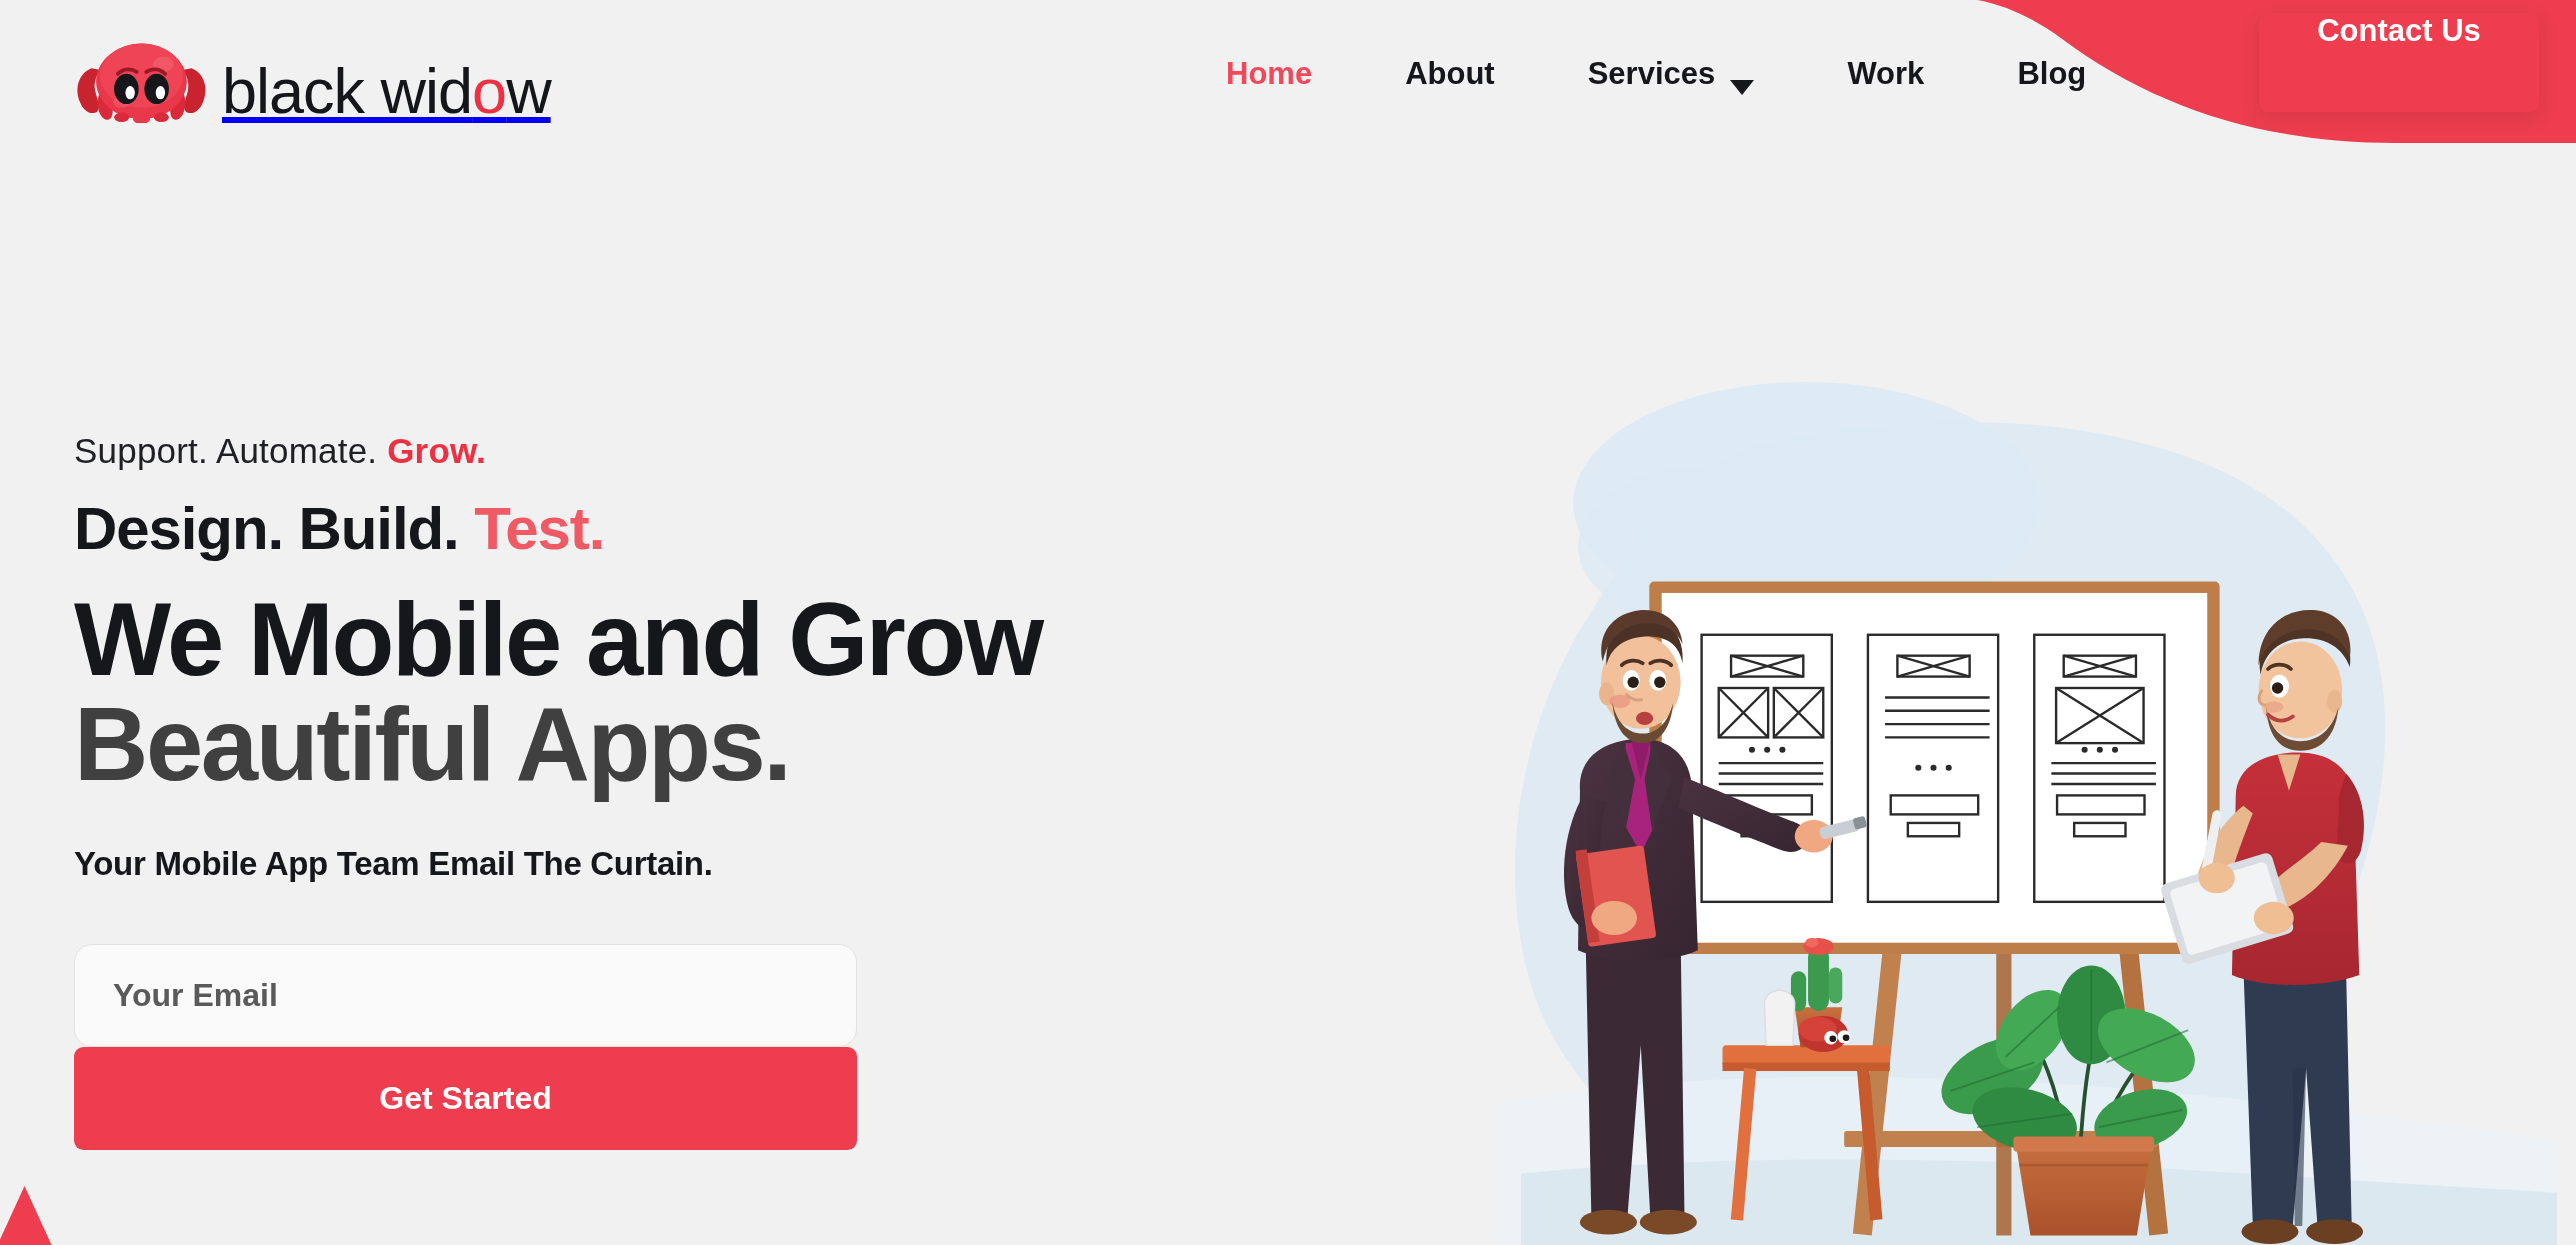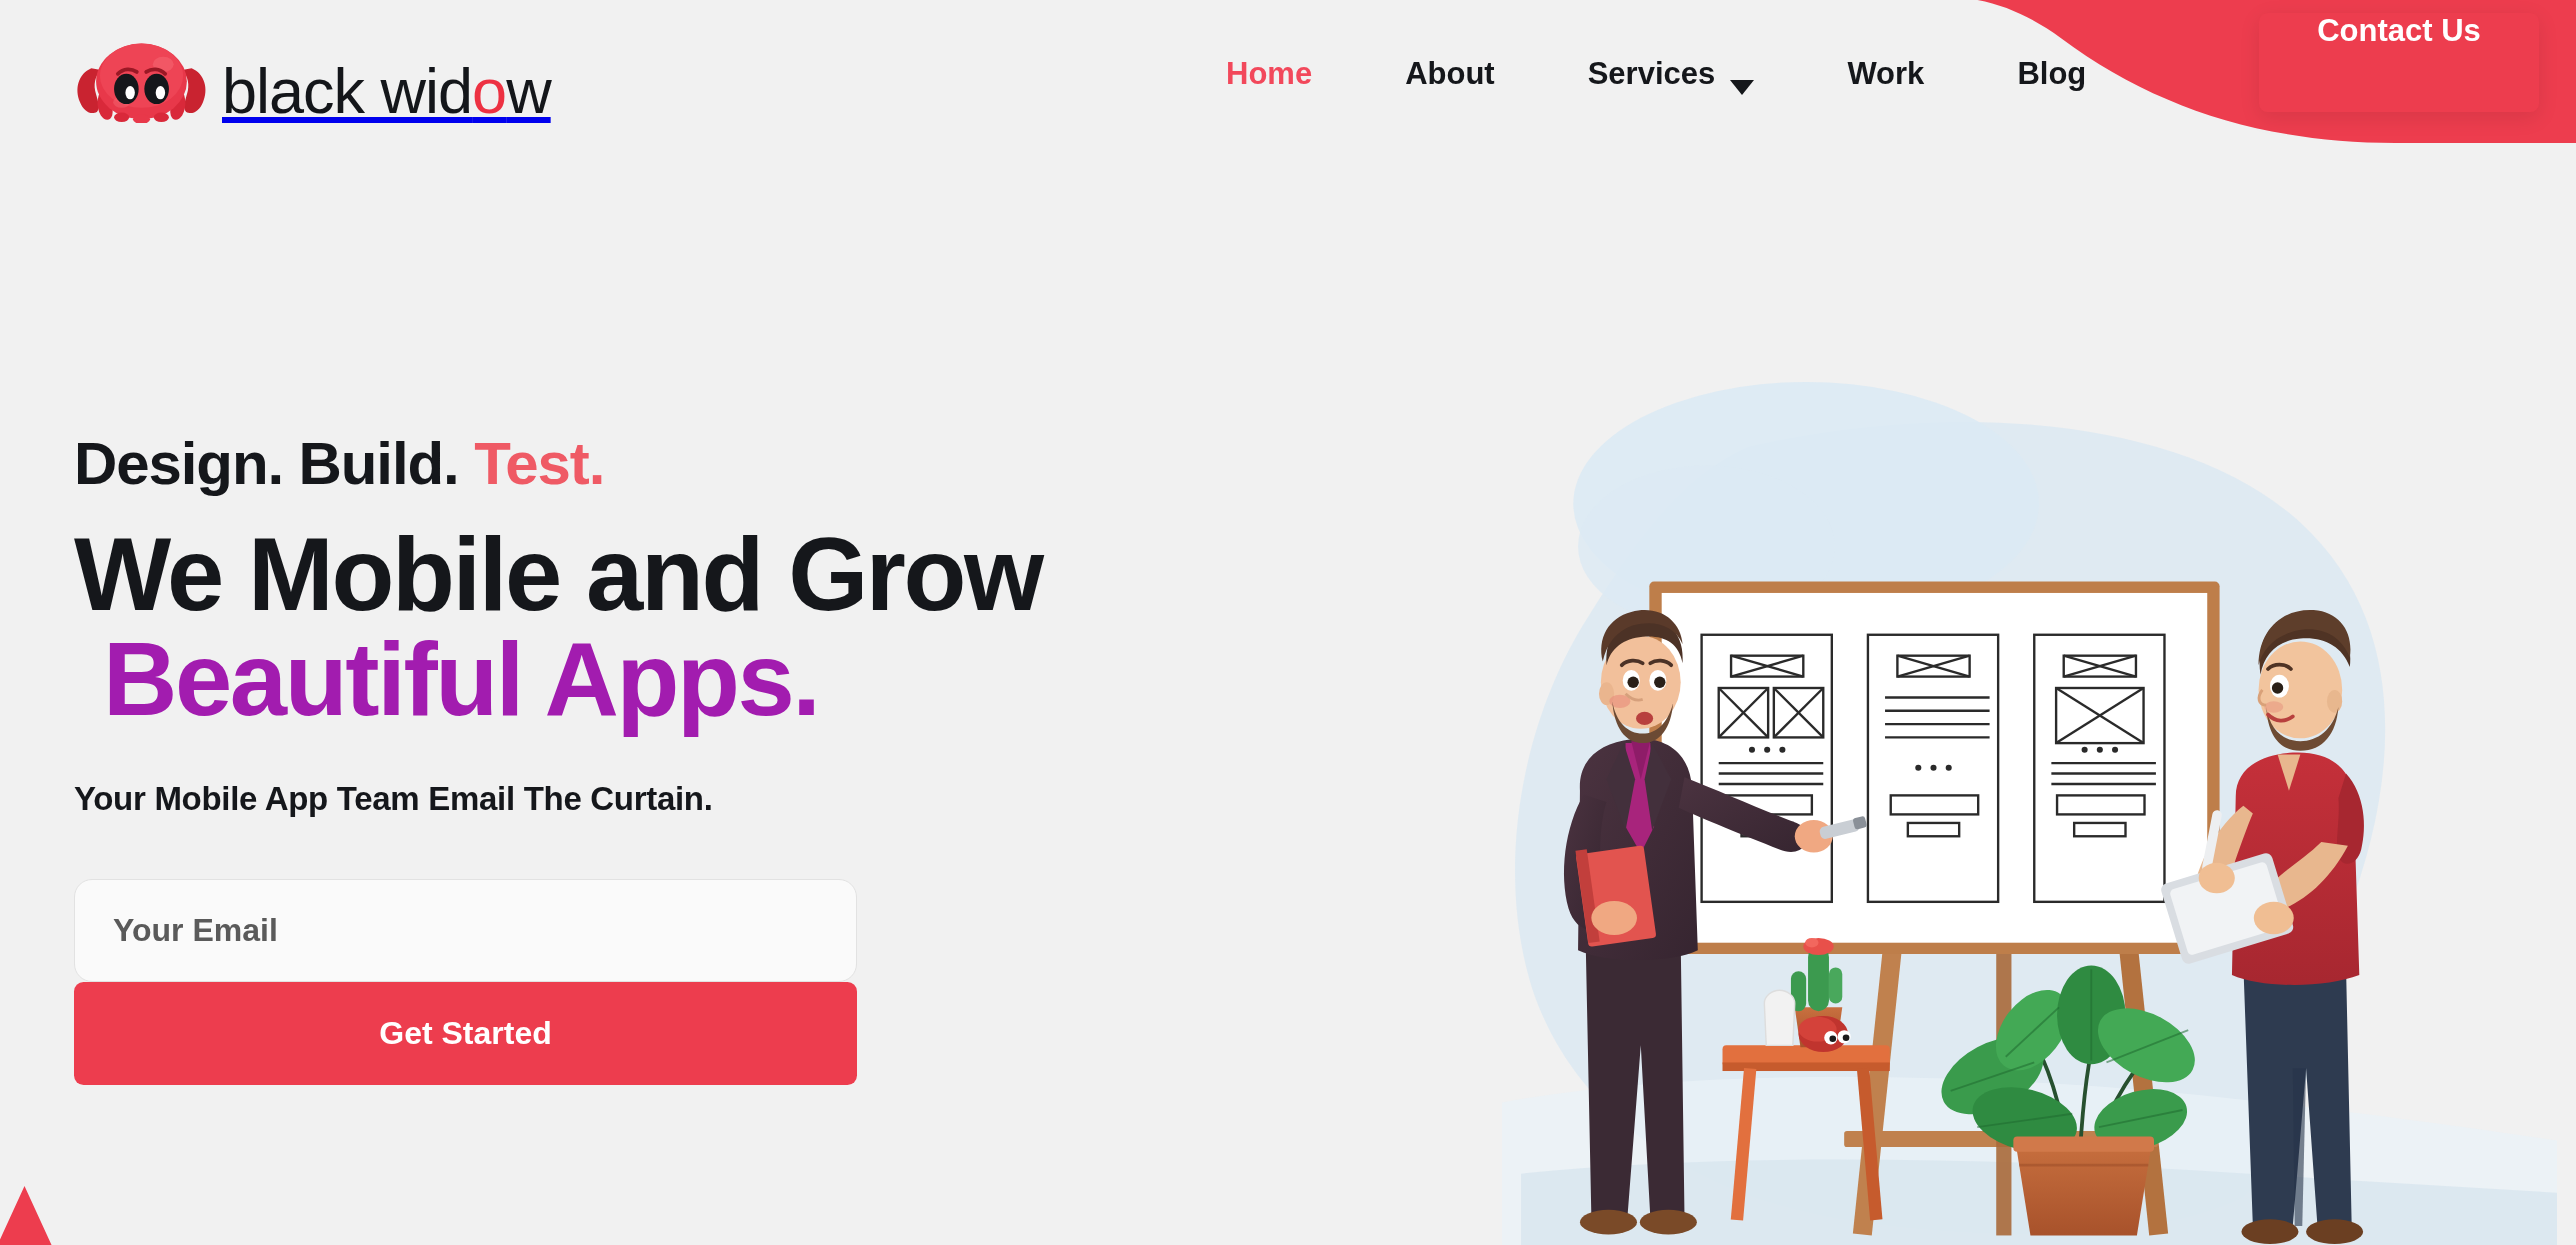--- a/index.html
+++ b/index.html
@@ -80,21 +80,21 @@
     letter-spacing:-1.1px; line-height:1.12; margin-bottom:25px;
     font-stretch:condensed;
   }
   .headline-sm .test{ color:#EF5A65; }
 
   .headline-lg{
     font-size:103px; font-weight:bold; color:#15171b;
     letter-spacing:-2.4px; line-height:1.02;
     font-stretch:condensed;
   }
-  .headline-lg .apps{ color:#a21caf; display:block;margin-left:29px; }
+  .headline-lg .apps{ color:#404040; display:block; }
 
   .subhead{
     font-size:33px; font-weight:bold; color:#15171b;
     letter-spacing:-0.3px; margin-top:48px;
     font-stretch:condensed;
   }
 
   .email-input{
     display:block; margin-top:61px;
     width:783px; height:103px;
@@ -185,20 +185,21 @@
       </a>
   </nav>
 
   <button class="contact-btn">
       <span>Contact Us</span>
     </button>
 </header>
 
 <section class="hero-left">
 
+  <div class="eyebrow"><span>Support. Automate. </span><span class="grow">Grow.</span></div>
 
   <div class="headline-sm"><span>Design. Build. </span><span class="test">Test.</span></div>
 
   <h1 class="headline-lg"><span>We Mobile and Grow</span><span class="apps">Beautiful Apps.</span></h1>
 
   <div class="subhead">Your Mobile App Team Email The Curtain.</div>
 
   <input class="email-input" type="email" placeholder="Your Email" style="">
 
   <button class="submit-btn"><span>Get Started</span></button>

